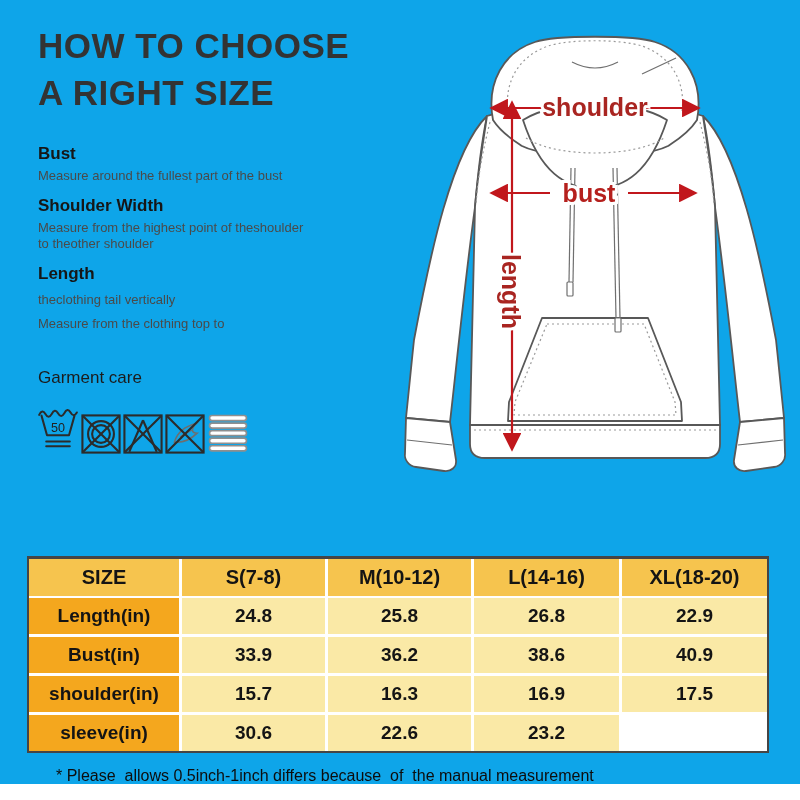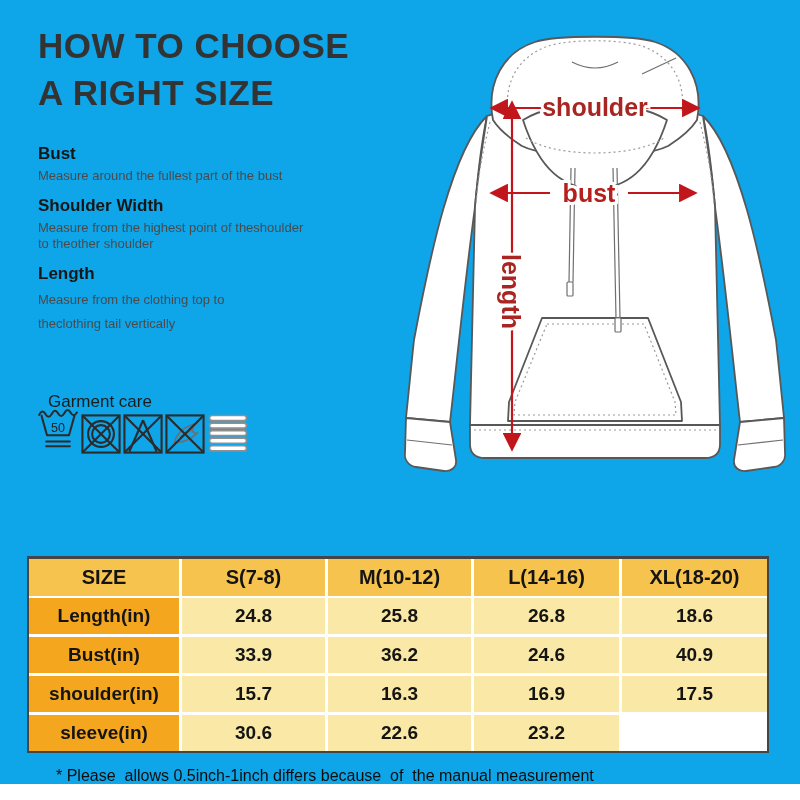--- a/index.html
+++ b/index.html
@@ -14,21 +14,21 @@
   }
   
   .ins{position:absolute;left:38px;width:330px;}
   .ins h3{margin:0;font-size:17px;font-weight:bold;color:#161616;}
   .ins p{margin:4px 0 0 0;font-size:13px;line-height:16px;color:#4a4a4a;}
   .b-bust{top:144px;}
   .b-shoulder{top:196px;}
   .b-length{top:264px;}
   .b-length p{margin-top:8px;}
   
-  .care-label{position:absolute;left:48px;top:368px;font-size:17px;color:#1c1c1c;margin-top:24px;}
+  .care-label{position:absolute;left:38px;top:368px;font-size:17px;color:#1c1c1c;}
   .care-row{position:absolute;left:36px;top:403px;display:flex;align-items:flex-end;}
   .care-row svg{display:block;}
   
   .diagram{position:absolute;left:390px;top:0;width:410px;height:540px;}
   
   .size-table{
     position:absolute;left:27px;top:556px;
     display:grid;grid-template-columns:150px 143px 143px 145px 145px;
     grid-auto-rows:36px;gap:3px;background:#ffffff;
     border:2px solid #454545;border-top-width:3px;
@@ -59,22 +59,22 @@
     <h3>Bust</h3>
     <p>Measure around the fullest part of the bust</p>
   </div>
   <div class="ins b-shoulder">
     <h3>Shoulder Width</h3>
     <p><span>Measure from the highest point of theshoulder</span><br>
     <span>to theother shoulder</span></p>
   </div>
   <div class="ins b-length">
     <h3>Length</h3>
+    <p>theclothing tail vertically</p>
     <p>Measure from the clothing top to</p>
-    <p>theclothing tail vertically</p>
   </div>
 
   <div class="care-label">Garment care</div>
   <div class="care-row">
 
     <svg width="44" height="52" viewBox="0 0 56 64">
       <g fill="none" stroke="#2b2b2b" stroke-width="2.6" stroke-linecap="round" stroke-linejoin="round">
         <path d="M4,14 q4,-8 8,-1 q4,7 8,0 q4,-8 8,-1 q4,7 8,0 q4,-8 8,-1 q4,7 8,0"></path>
         <path d="M7,15 L14,40 L42,40 L49,15"></path>
         <path d="M13,48 H43"></path>
@@ -193,26 +193,26 @@
     <div class="cell hd">SIZE</div>
     <div class="cell hd">S(7-8)</div>
     <div class="cell hd">M(10-12)</div>
     <div class="cell hd">L(14-16)</div>
     <div class="cell hd">XL(18-20)</div>
 
     <div class="cell lb">Length(in)</div>
     <div class="cell vl">24.8</div>
     <div class="cell vl">25.8</div>
     <div class="cell vl">26.8</div>
-    <div class="cell vl">18.6</div>
+    <div class="cell vl">22.9</div>
 
     <div class="cell lb">Bust(in)</div>
     <div class="cell vl">33.9</div>
     <div class="cell vl">36.2</div>
-    <div class="cell vl">24.6</div>
+    <div class="cell vl">38.6</div>
     <div class="cell vl">40.9</div>
 
     <div class="cell lb">shoulder(in)</div>
     <div class="cell vl">15.7</div>
     <div class="cell vl">16.3</div>
     <div class="cell vl">16.9</div>
     <div class="cell vl">17.5</div>
 
     <div class="cell lb">sleeve(in)</div>
     <div class="cell vl">30.6</div>

